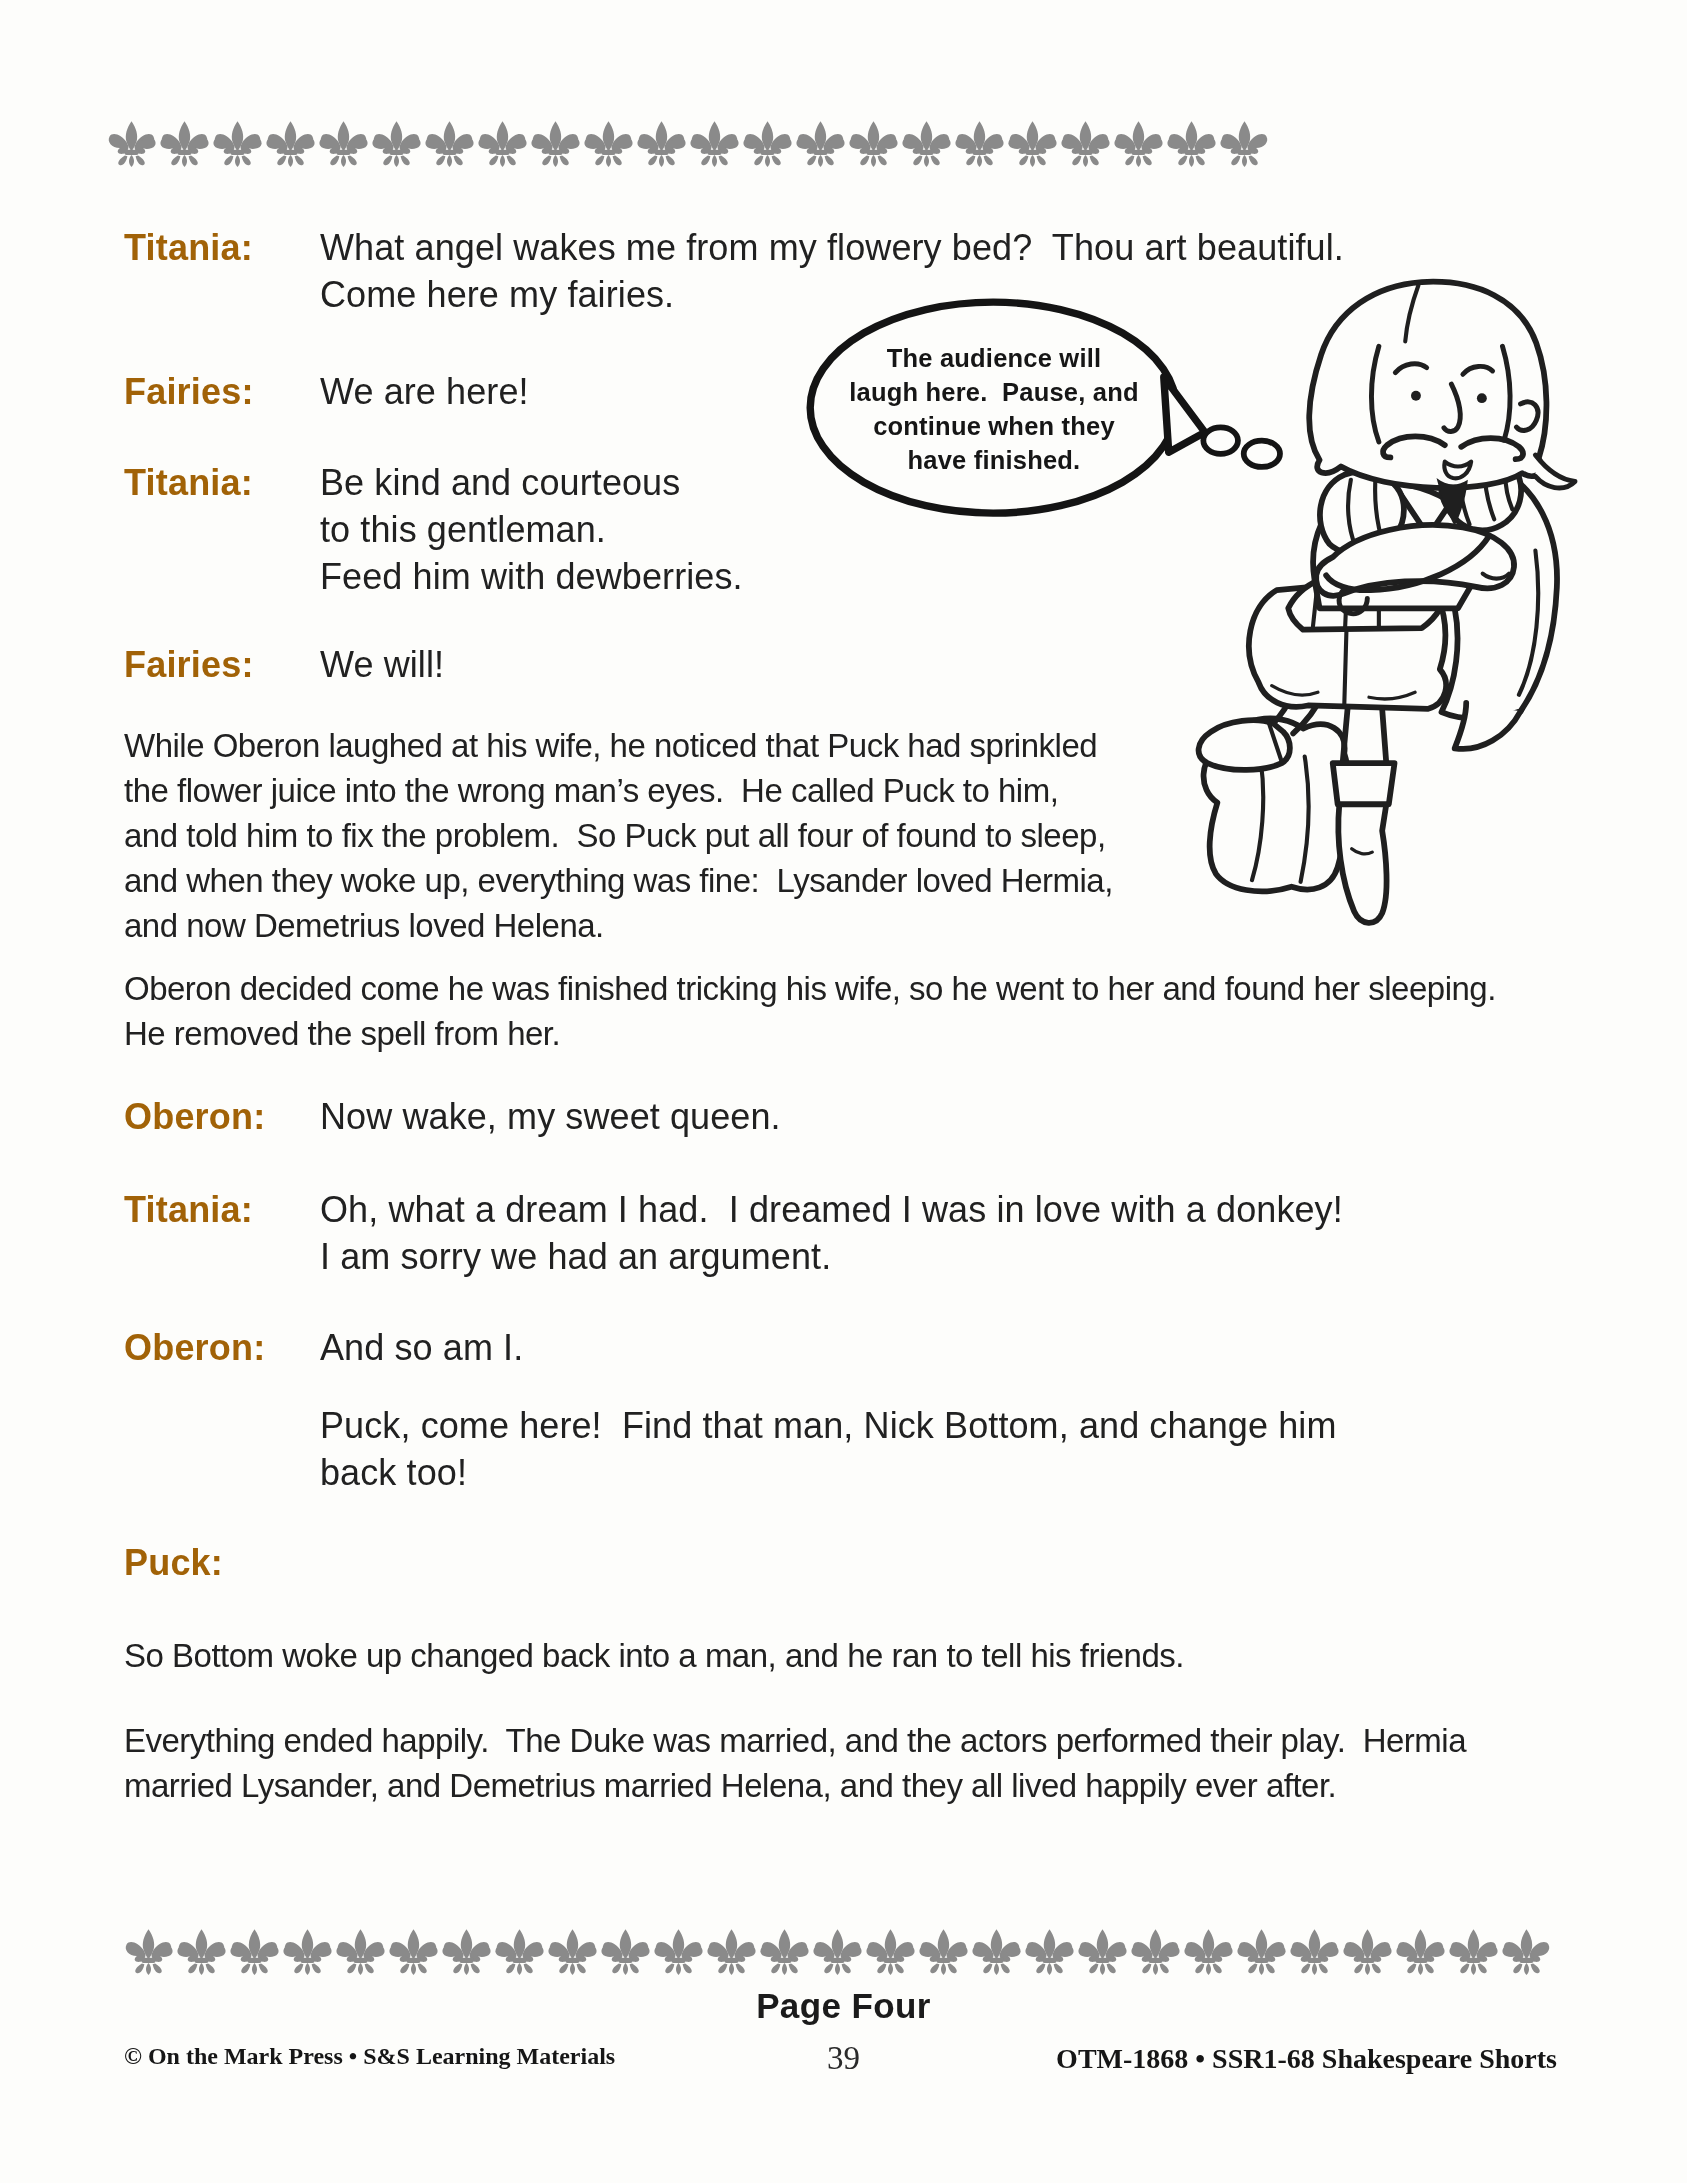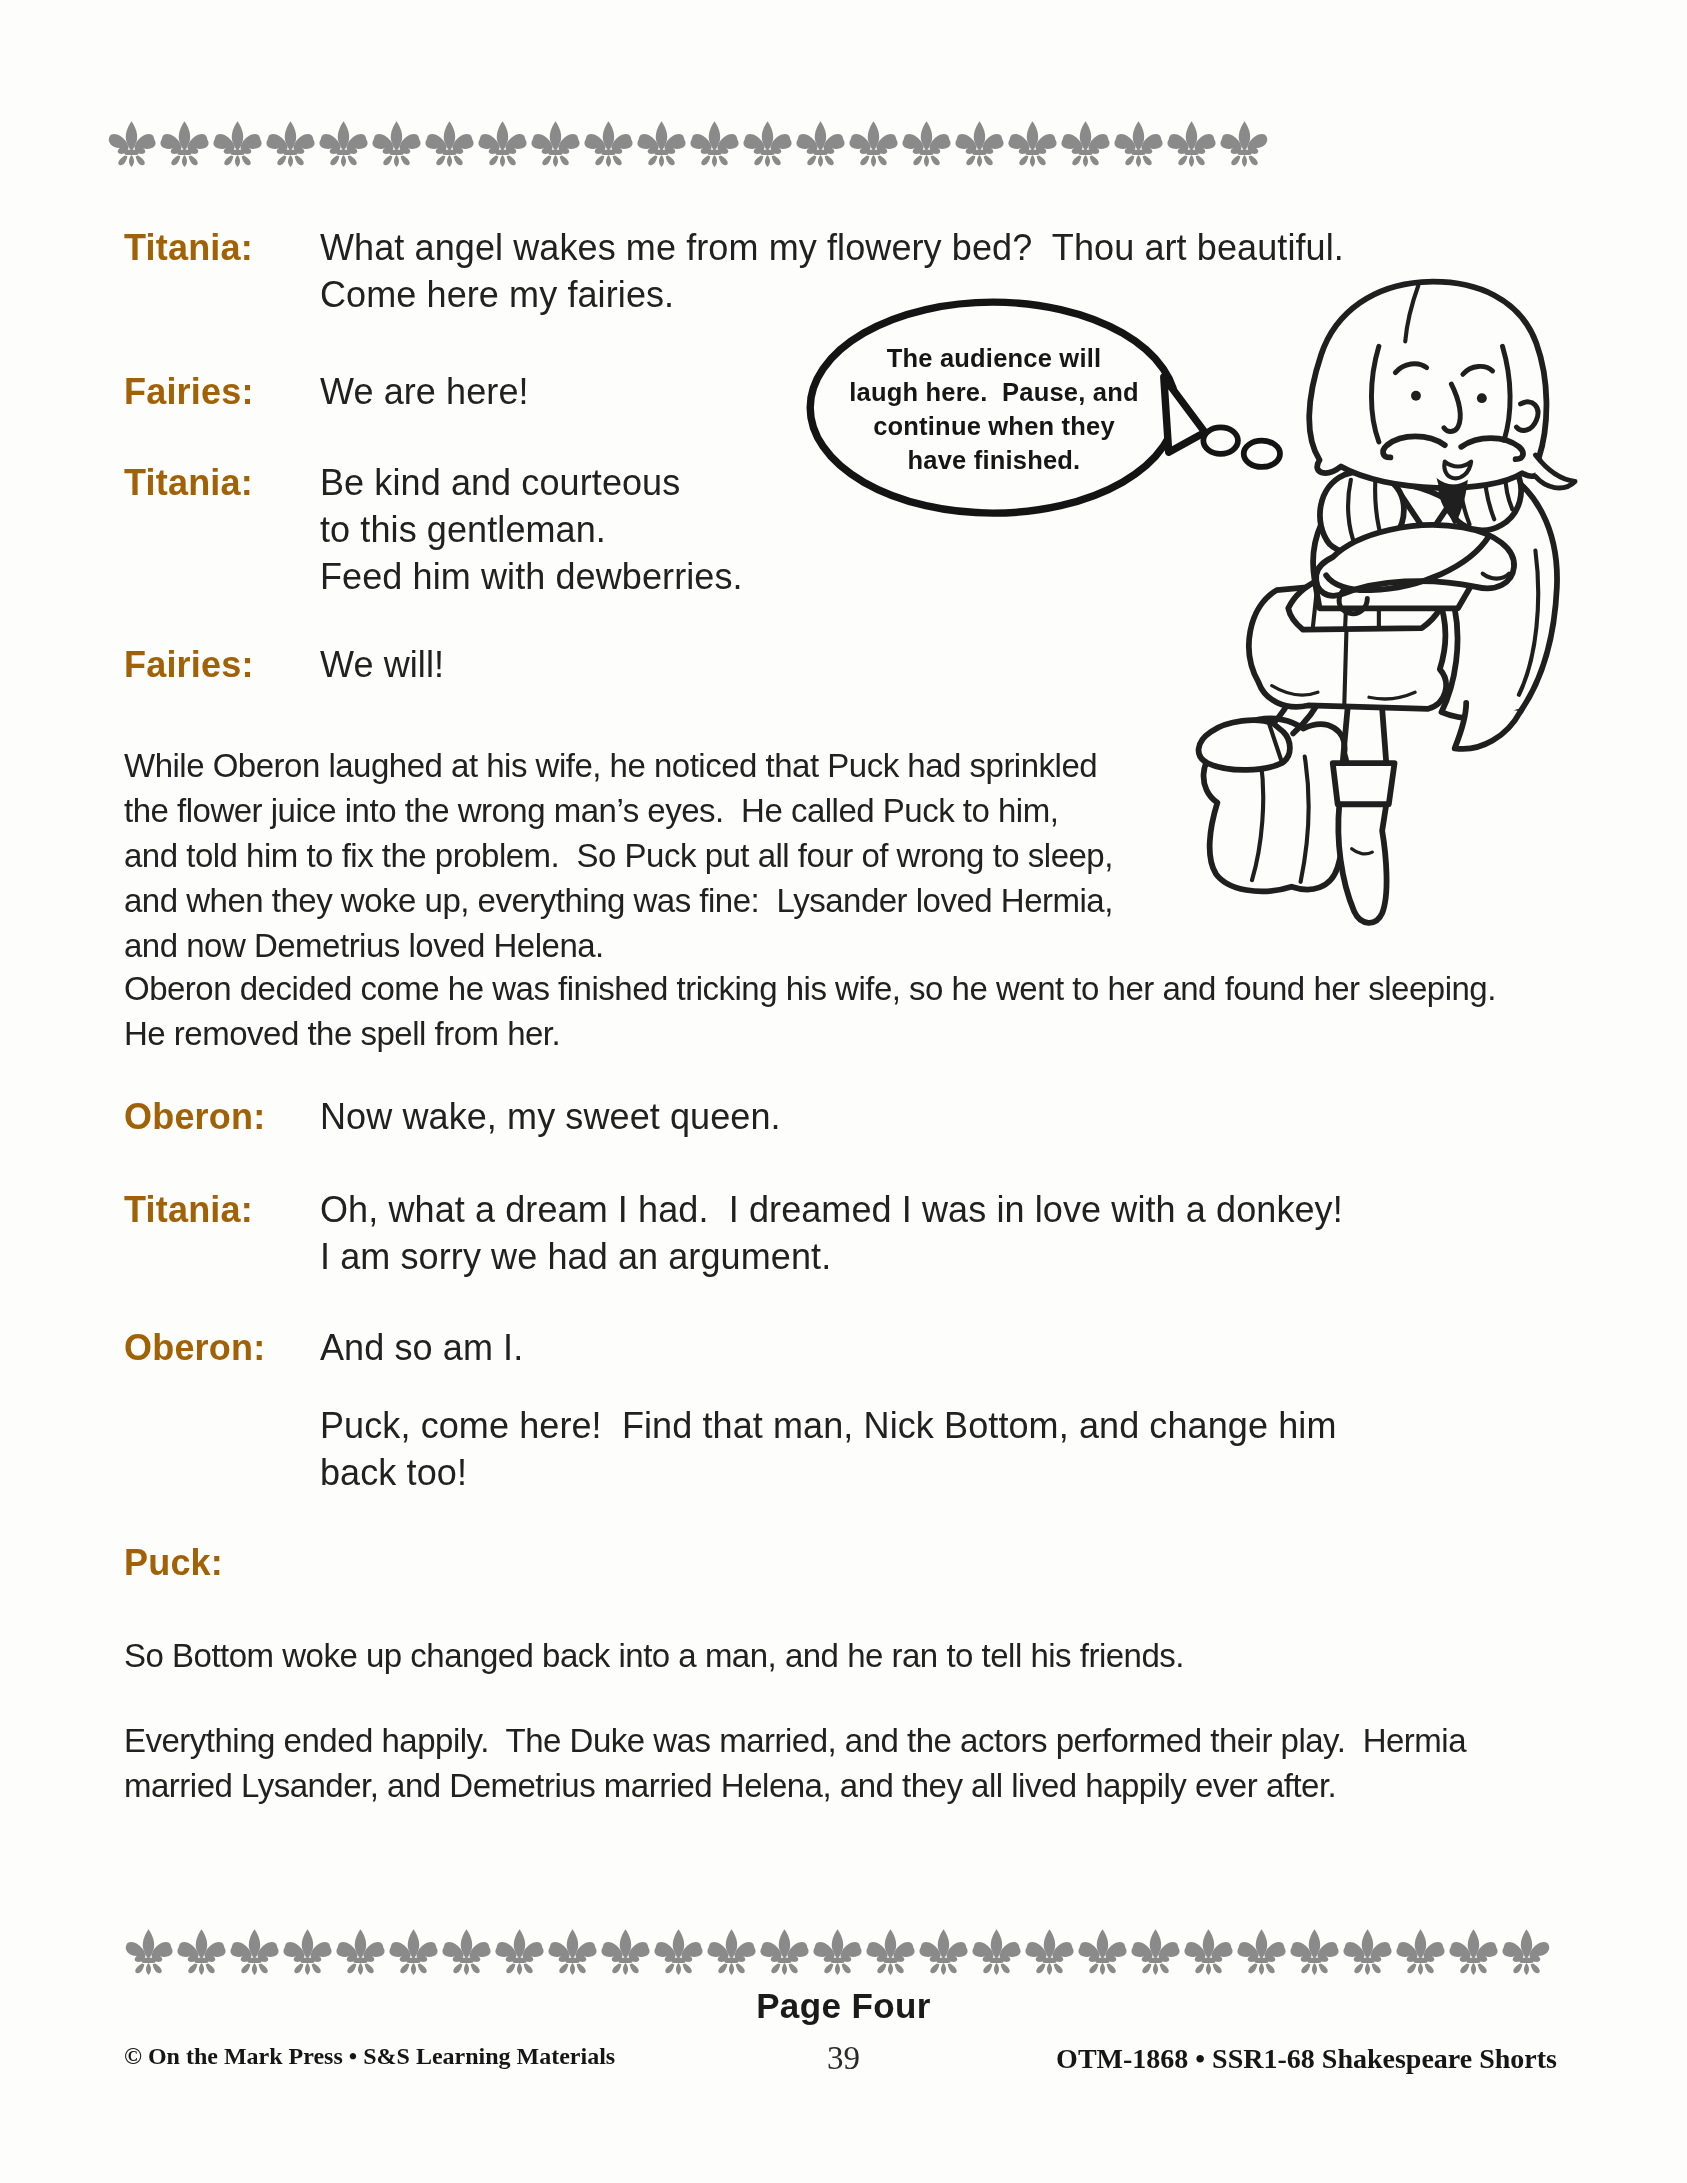--- a/index.html
+++ b/index.html
@@ -187,24 +187,24 @@
         <div class="dialogue">
           <div class="script-line">Puck, come here!  Find that man, Nick Bottom, and change him</div>
           <div class="script-line">back too!</div>
         </div>
       </div>
       <div class="script-block" style="top: 1539px;">
         <span class="speaker">Puck:</span>
       </div>
     </div>
   <div id="narration-root">
-      <div class="narration-block" style="top: 723px; margin-top: 20px;">
+      <div class="narration-block" style="top: 723px;">
         <div class="narr-line">While Oberon laughed at his wife, he noticed that Puck had sprinkled</div>
         <div class="narr-line">the flower juice into the wrong man’s eyes.  He called Puck to him,</div>
-        <div class="narr-line">and told him to fix the problem.  So Puck put all four of wrong to sleep,</div>
+        <div class="narr-line">and told him to fix the problem.  So Puck put all four of found to sleep,</div>
         <div class="narr-line">and when they woke up, everything was fine:  Lysander loved Hermia,</div>
         <div class="narr-line">and now Demetrius loved Helena.</div>
       </div>
       <div class="narration-block" style="top: 966px;">
         <div class="narr-line">Oberon decided come he was finished tricking his wife, so he went to her and found her sleeping.</div>
         <div class="narr-line">He removed the spell from her.</div>
       </div>
       <div class="narration-block" style="top: 1633px;">
         <div class="narr-line">So Bottom woke up changed back into a man, and he ran to tell his friends.</div>
       </div>

